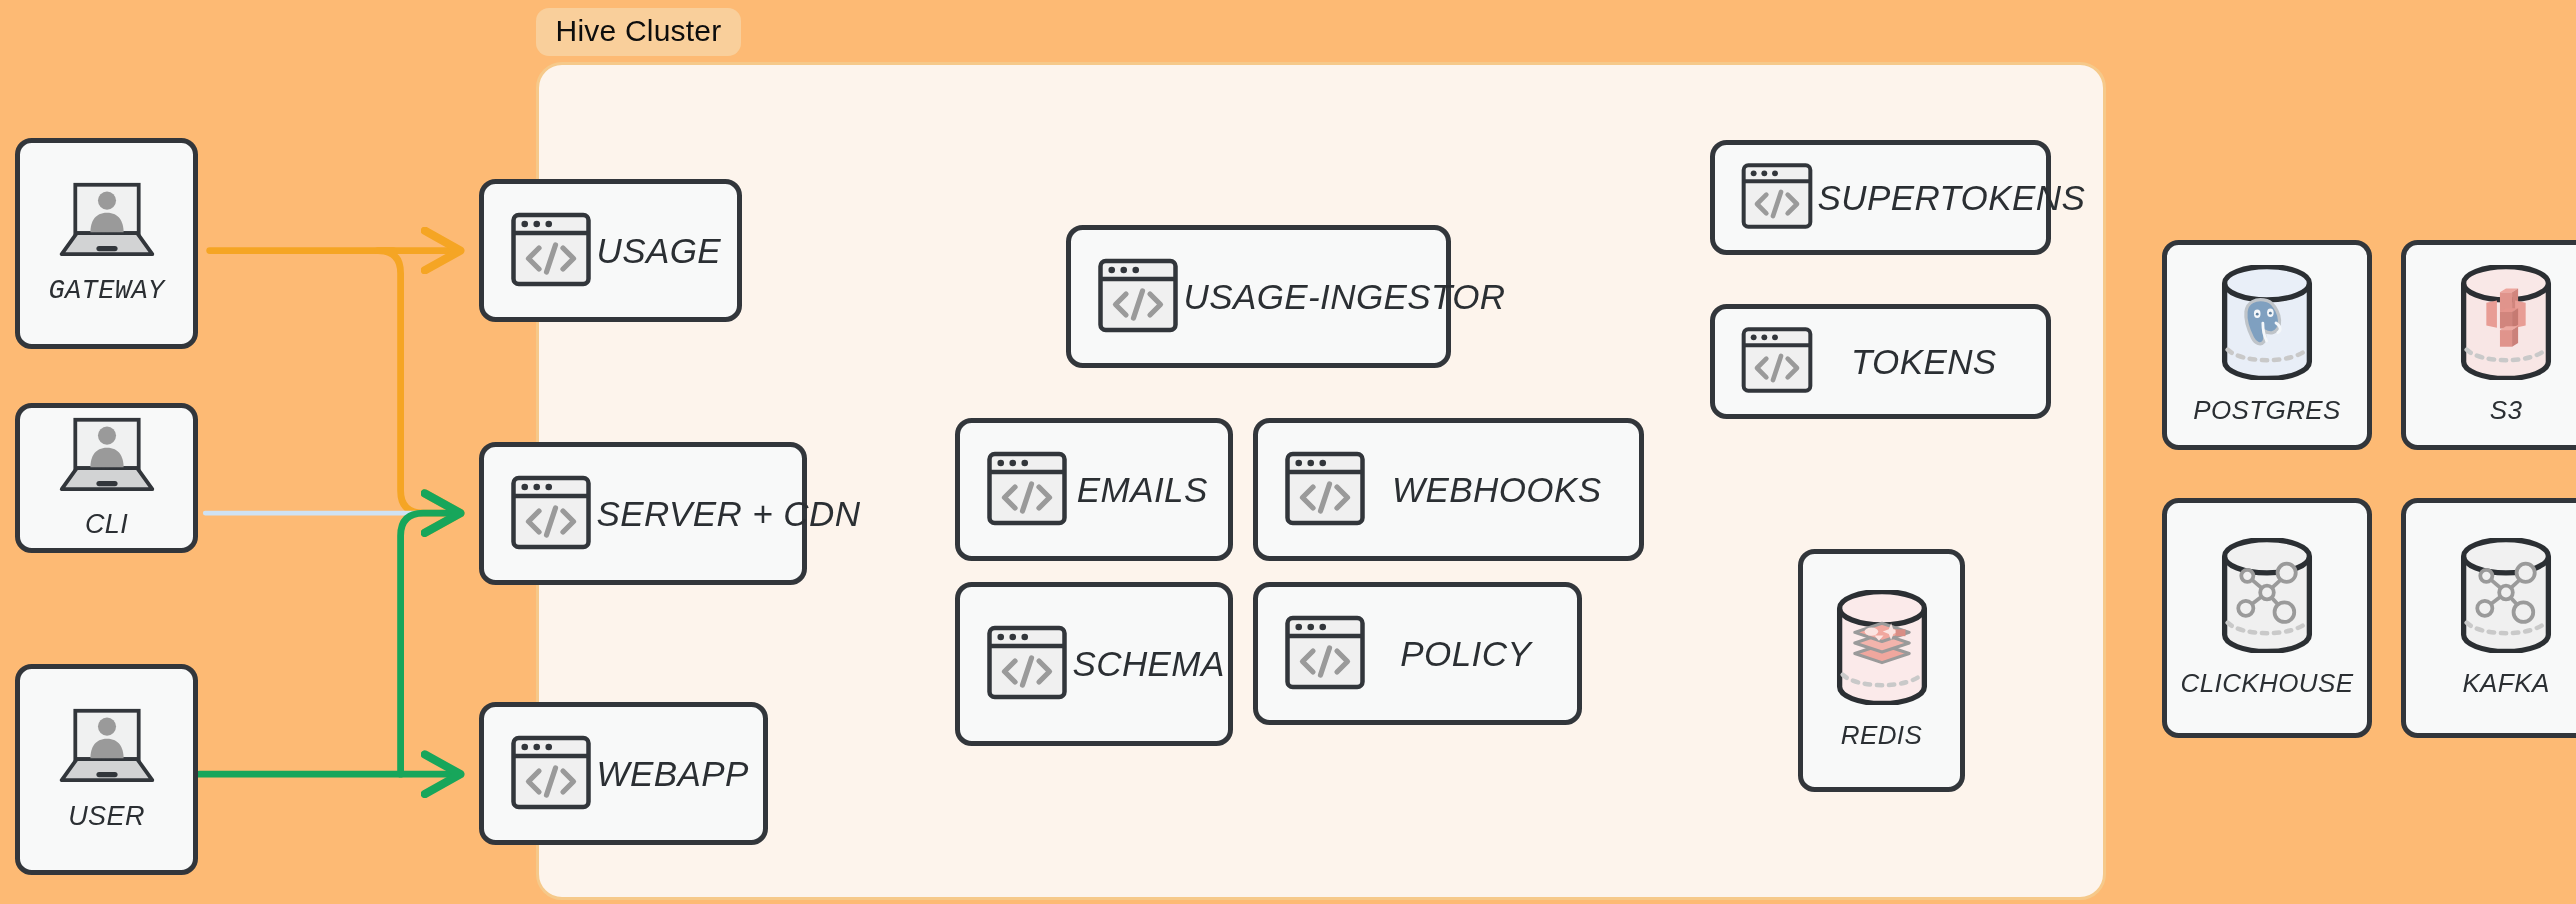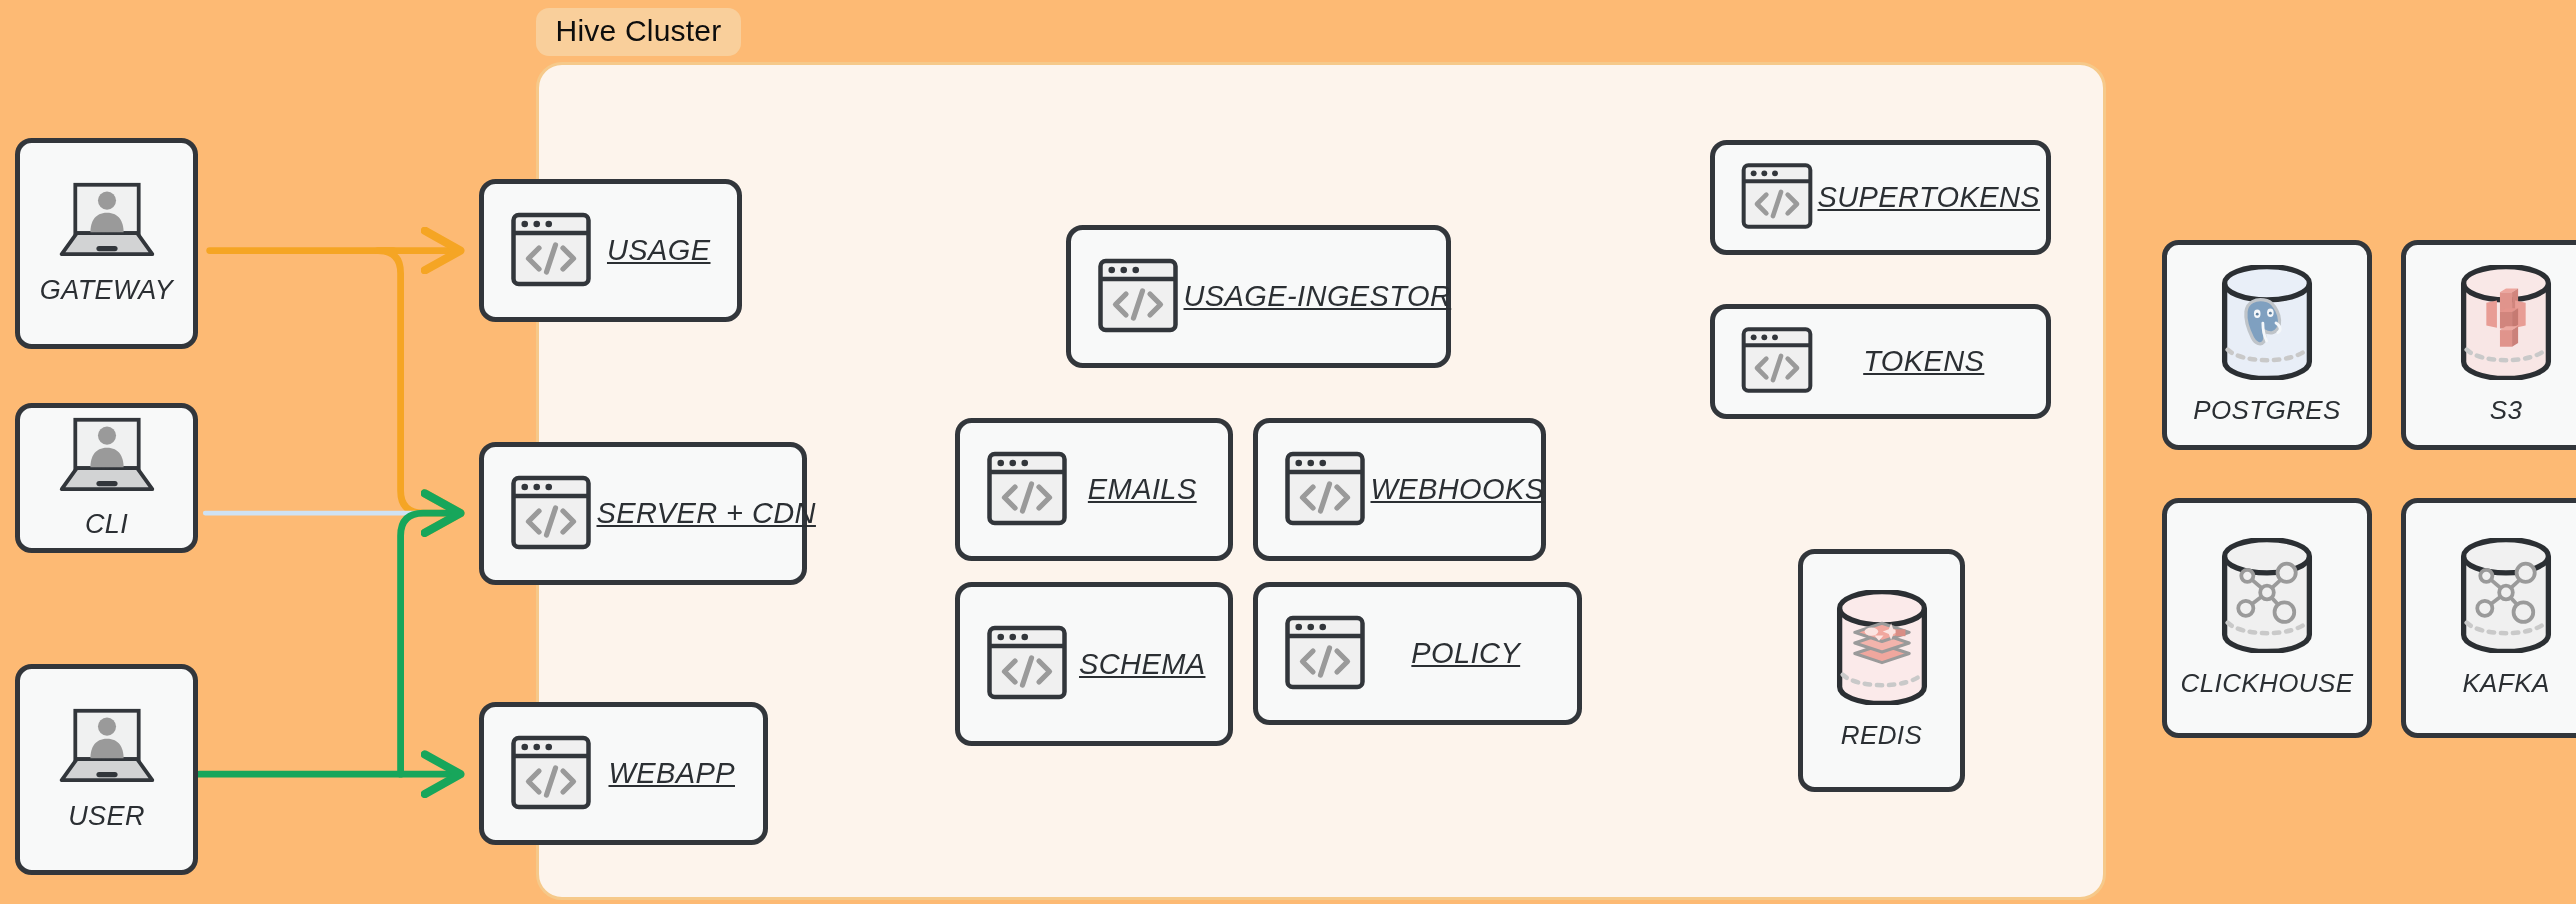--- a/index.html
+++ b/index.html
@@ -69,23 +69,22 @@
   }
 
   
   .svc .icon-wrap {
     flex: 0 0 auto;
     margin-left: 26px;
     margin-right: 4.5px;
   }
   .svc .node-label {
     flex: 1 1 auto;
-    font-size: 29px;
+    font-size: 35px;
     padding-right: 16px;
-    text-decoration: underline;
   }
 
   
   .client .icon-wrap { margin-bottom: 10.6px; }
   .client .node-label { font-size: 27px; }
 
   
   .store .icon-wrap { margin-bottom: 12px; }
   .store .node-label { font-size: 26px; }
 
@@ -134,21 +133,21 @@
 
     <path d="M 520 332 L 500 332 Q 530 332 530 362 L 530 650 Q 530 680 560 680 L 604 680" fill="none" stroke="#F5A524" stroke-width="9" stroke-linecap="round" stroke-linejoin="round" marker-end="url(#ar-orange)"></path>
 
     <path d="M 271 680 L 604 680" fill="none" stroke="#CFE2F3" stroke-width="6" stroke-linecap="round" marker-end="url(#ar-blue)"></path>
 
     <path d="M 530 1026 L 530 710 Q 530 680 560 680 L 604 680" fill="none" stroke="#17A65B" stroke-width="9" stroke-linecap="round" stroke-linejoin="round" marker-end="url(#ar-green)"></path>
 
     <path d="M 263 1026 L 604 1026" fill="none" stroke="#17A65B" stroke-width="9" stroke-linecap="round" marker-end="url(#ar-green)"></path>
   </svg>
 
-  <div class="node client vertical" style="left:15px; top:138px; width:183px; height:211px;">
+  <div class="node client vertical" style="left:15px; top:138px; width:183px; height:211px;font-family:Liberation Mono, monospace;">
     <span class="icon-wrap">
       <svg width="106" height="80" viewBox="0 0 140 106" xmlns="http://www.w3.org/2000/svg">
         <rect x="28" y="5" width="84" height="64" fill="#F0F1F1" stroke="#32363B" stroke-width="5"></rect>
         <path d="M30 69 L10 97 L130 97 L110 69 Z" fill="#D2D3D4" stroke="#32363B" stroke-width="5" stroke-linejoin="round"></path>
         <line x1="28" y1="69" x2="112" y2="69" stroke="#32363B" stroke-width="3" stroke-dasharray="5 5"></line>
         <rect x="56" y="86" width="28" height="7" rx="3.5" fill="#32363B"></rect>
         <circle cx="70" cy="26" r="12" fill="#9A9A9A"></circle>
         <path d="M70 42 C 54 42 48 54 48 68 L 92 68 C 92 54 86 42 70 42 Z" fill="#9A9A9A"></path>
       </svg>
     </span>
@@ -256,21 +255,21 @@
         <circle cx="35" cy="16" r="4.4" fill="#32363B"></circle>
         <circle cx="51" cy="16" r="4.4" fill="#32363B"></circle>
         <path d="M38 48 L24 62 L38 76" fill="none" stroke="#9A9A9A" stroke-width="7" stroke-linecap="round" stroke-linejoin="round"></path>
         <path d="M70 48 L84 62 L70 76" fill="none" stroke="#9A9A9A" stroke-width="7" stroke-linecap="round" stroke-linejoin="round"></path>
         <path d="M60 44 L48 80" fill="none" stroke="#9A9A9A" stroke-width="7" stroke-linecap="round"></path>
       </svg>
     </span>
     <span class="node-label">EMAILS</span>
   </div>
 
-  <div class="node svc" style="left:1253px; top:418px; width:293px; height:143px;">
+  <div class="node svc" style="left:1253px; top:418px; width:391px; height:143px;">
     <span class="icon-wrap">
       <svg width="82" height="75" viewBox="0 0 108 100" xmlns="http://www.w3.org/2000/svg">
         <rect x="4" y="4" width="100" height="92" rx="7" fill="#F0F0F0" stroke="#32363B" stroke-width="6"></rect>
         <path d="M4 28 H104" stroke="#32363B" stroke-width="6"></path>
         <circle cx="19" cy="16" r="4.4" fill="#32363B"></circle>
         <circle cx="35" cy="16" r="4.4" fill="#32363B"></circle>
         <circle cx="51" cy="16" r="4.4" fill="#32363B"></circle>
         <path d="M38 48 L24 62 L38 76" fill="none" stroke="#9A9A9A" stroke-width="7" stroke-linecap="round" stroke-linejoin="round"></path>
         <path d="M70 48 L84 62 L70 76" fill="none" stroke="#9A9A9A" stroke-width="7" stroke-linecap="round" stroke-linejoin="round"></path>
         <path d="M60 44 L48 80" fill="none" stroke="#9A9A9A" stroke-width="7" stroke-linecap="round"></path>

